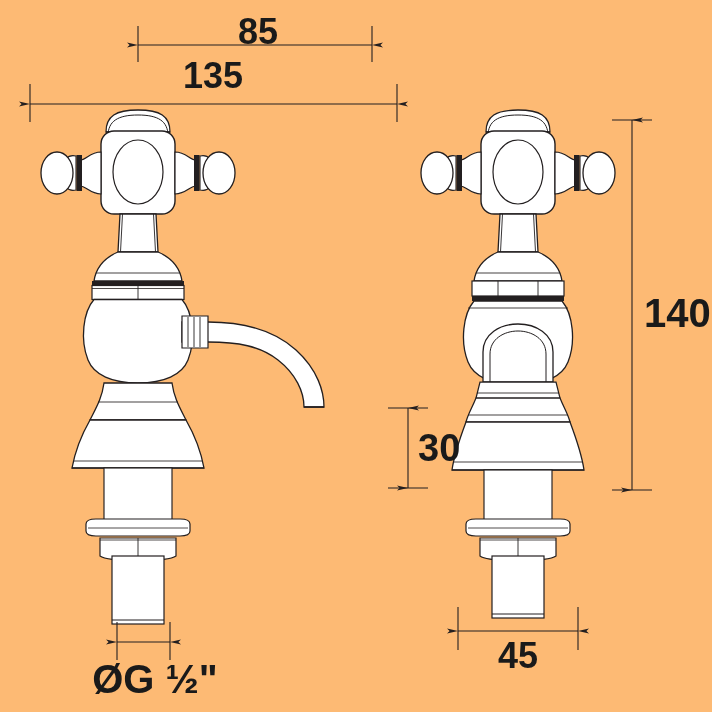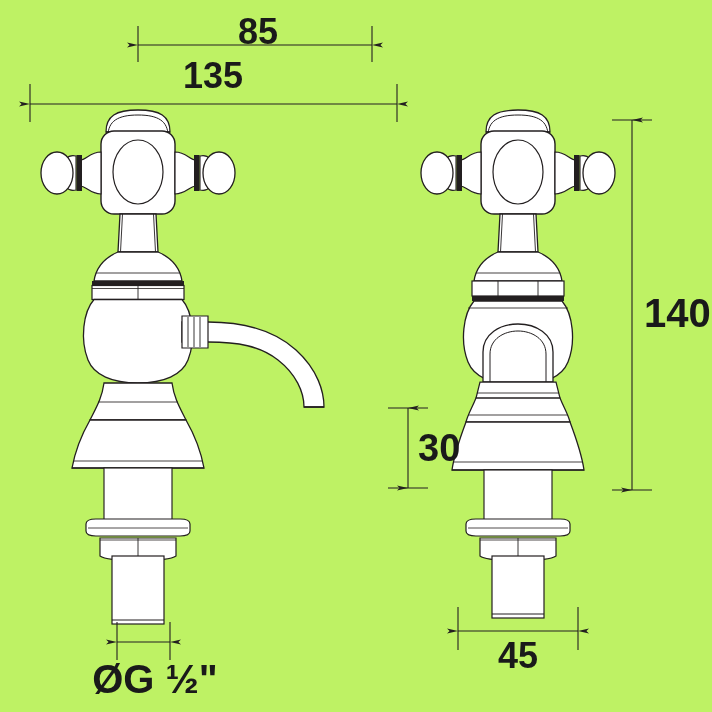--- a/index.html
+++ b/index.html
@@ -7,21 +7,21 @@
     padding: 0;
     background: #ffffff;
   }
   body {
     font-family: "Liberation Sans", sans-serif;
   }
   #drawing-root {
     position: relative;
     width: 712px;
     height: 712px;
-    background: #bef264;
+    background: #fdba74;
     overflow: hidden;
   }
   svg.canvas {
     position: absolute;
     left: 0;
     top: 0;
     width: 712px;
     height: 712px;
     display: block;
   }

